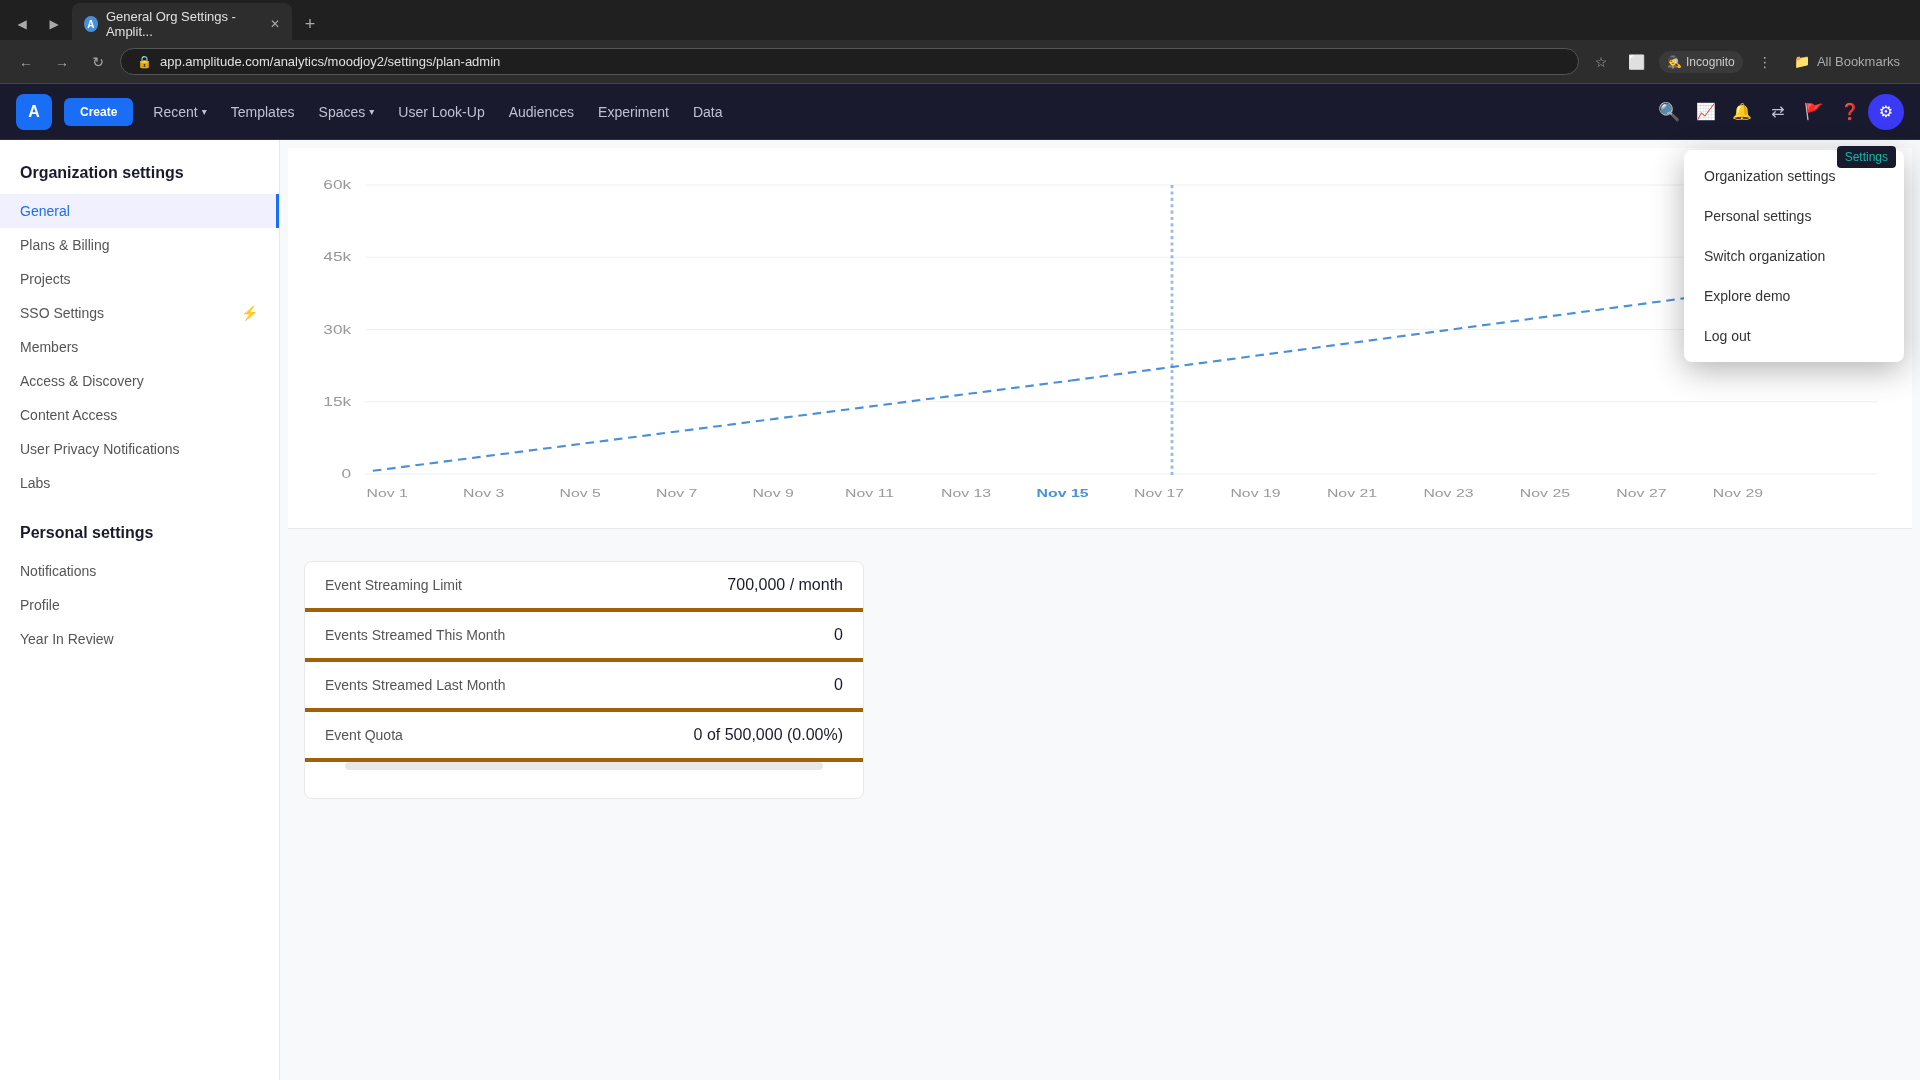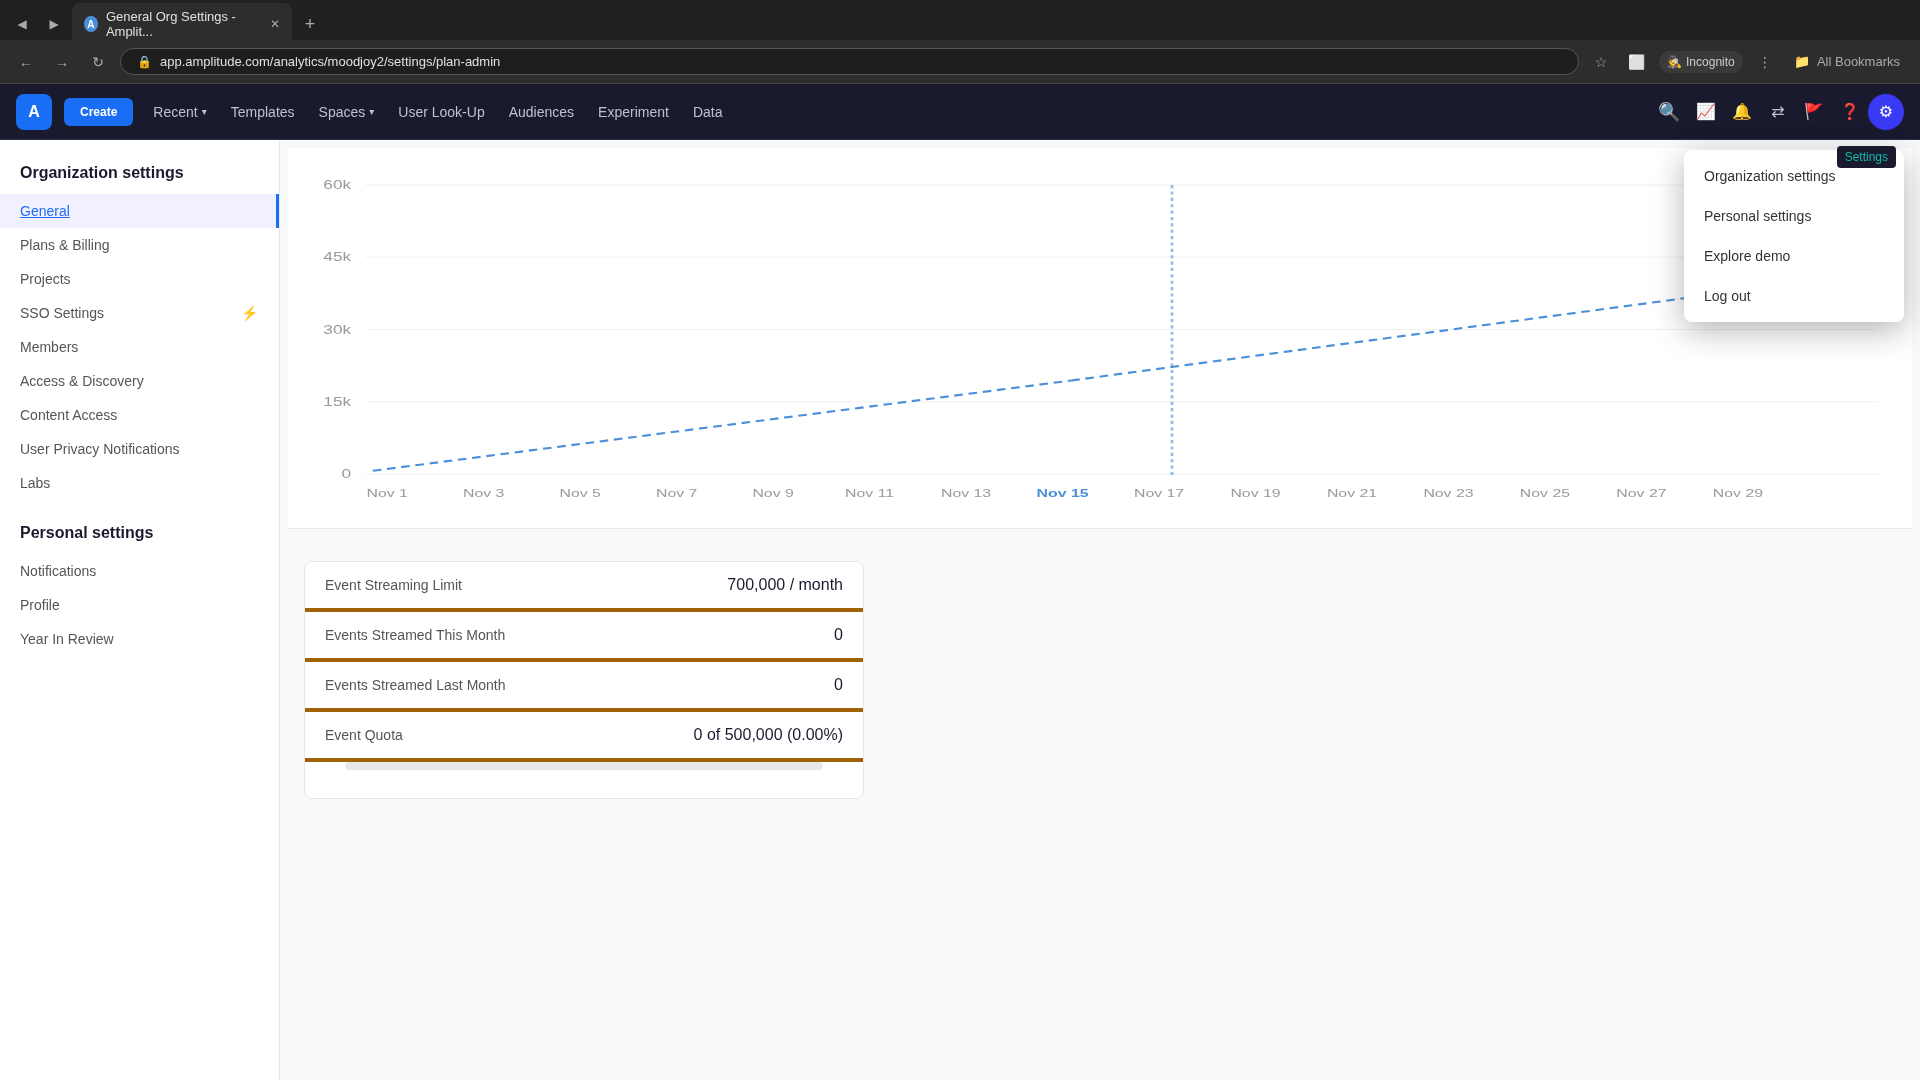--- a/index.html
+++ b/index.html
@@ -35,21 +35,21 @@
     .settings-dropdown { position: absolute; top: 56px; right: 0; background: white; border-radius: 8px; box-shadow: 0 8px 32px rgba(0,0,0,0.3); min-width: 220px; z-index: 999; padding: 6px 0; }
     .dropdown-item { padding: 12px 20px; font-size: 14px; color: #333; cursor: pointer; white-space: nowrap; }
 
     
     .main-content { display: flex; flex: 1; overflow: hidden; }
 
     
     .sidebar { width: 280px; background: #fff; border-right: 1px solid #e8e8e8; overflow-y: auto; flex-shrink: 0; padding: 24px 0 16px; }
     .sidebar-section-title { font-size: 16px; font-weight: 600; color: #1a1a2e; padding: 0 20px 12px; }
     .sidebar-item { display: flex; align-items: center; padding: 9px 20px; font-size: 14px; color: #555; cursor: pointer; border-radius: 0; gap: 8px; }
-    .sidebar-item.active { background: #f0f0ff; color: #1a6ef5; font-weight: 500; border-right: 3px solid #1a6ef5; text-decoration: underline; }
+    .sidebar-item.active { background: #f0f0ff; color: #1a6ef5; font-weight: 500; border-right: 3px solid #1a6ef5; }
     .sidebar-section-gap { height: 24px; }
     .sidebar-personal-title { font-size: 16px; font-weight: 600; color: #1a1a2e; padding: 0 20px 12px; }
 
     
     .content-area { flex: 1; overflow-y: auto; background: #f8f9fa; }
     .chart-container { background: white; margin: 8px; padding: 20px; border-bottom: 1px solid #e8e8e8; }
 
     
     .chart-area { position: relative; height: 340px; }
     .chart-svg { width: 100%; height: 100%; }
@@ -140,20 +140,21 @@
     <div class="nav-icon-btn" style="color:#c0c0d0; font-size:16px;">⇄</div>
     <div class="nav-icon-btn" style="color:#c0c0d0; font-size:16px;">🚩</div>
     <div class="nav-icon-btn" style="color:#c0c0d0; font-size:16px;">❓</div>
     <div style="position:relative;">
       <div class="nav-icon-btn active" style="background:#3a3af5; font-size:16px;">⚙</div>
       <div class="settings-tooltip">Settings</div>
 
       <div class="settings-dropdown">
         <div class="dropdown-item">Organization settings</div>
         <div class="dropdown-item">Personal settings</div>
+        <div class="dropdown-item">Switch organization</div>
         <div class="dropdown-item">Explore demo</div>
         <div class="dropdown-item">Log out</div>
       </div>
     </div>
   </div>
 
   <div class="main-content">
 
     <div class="sidebar">
       <div class="sidebar-section-title">Organization settings</div>

